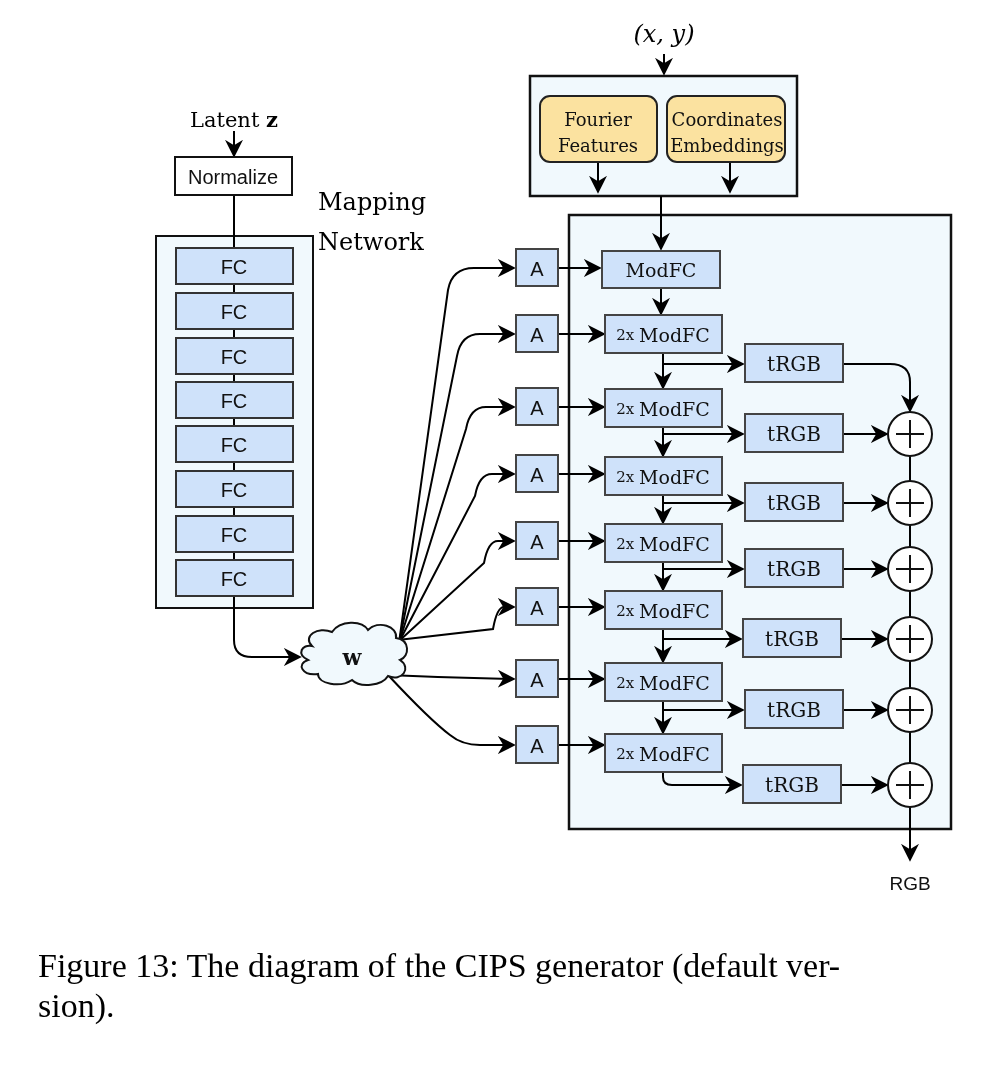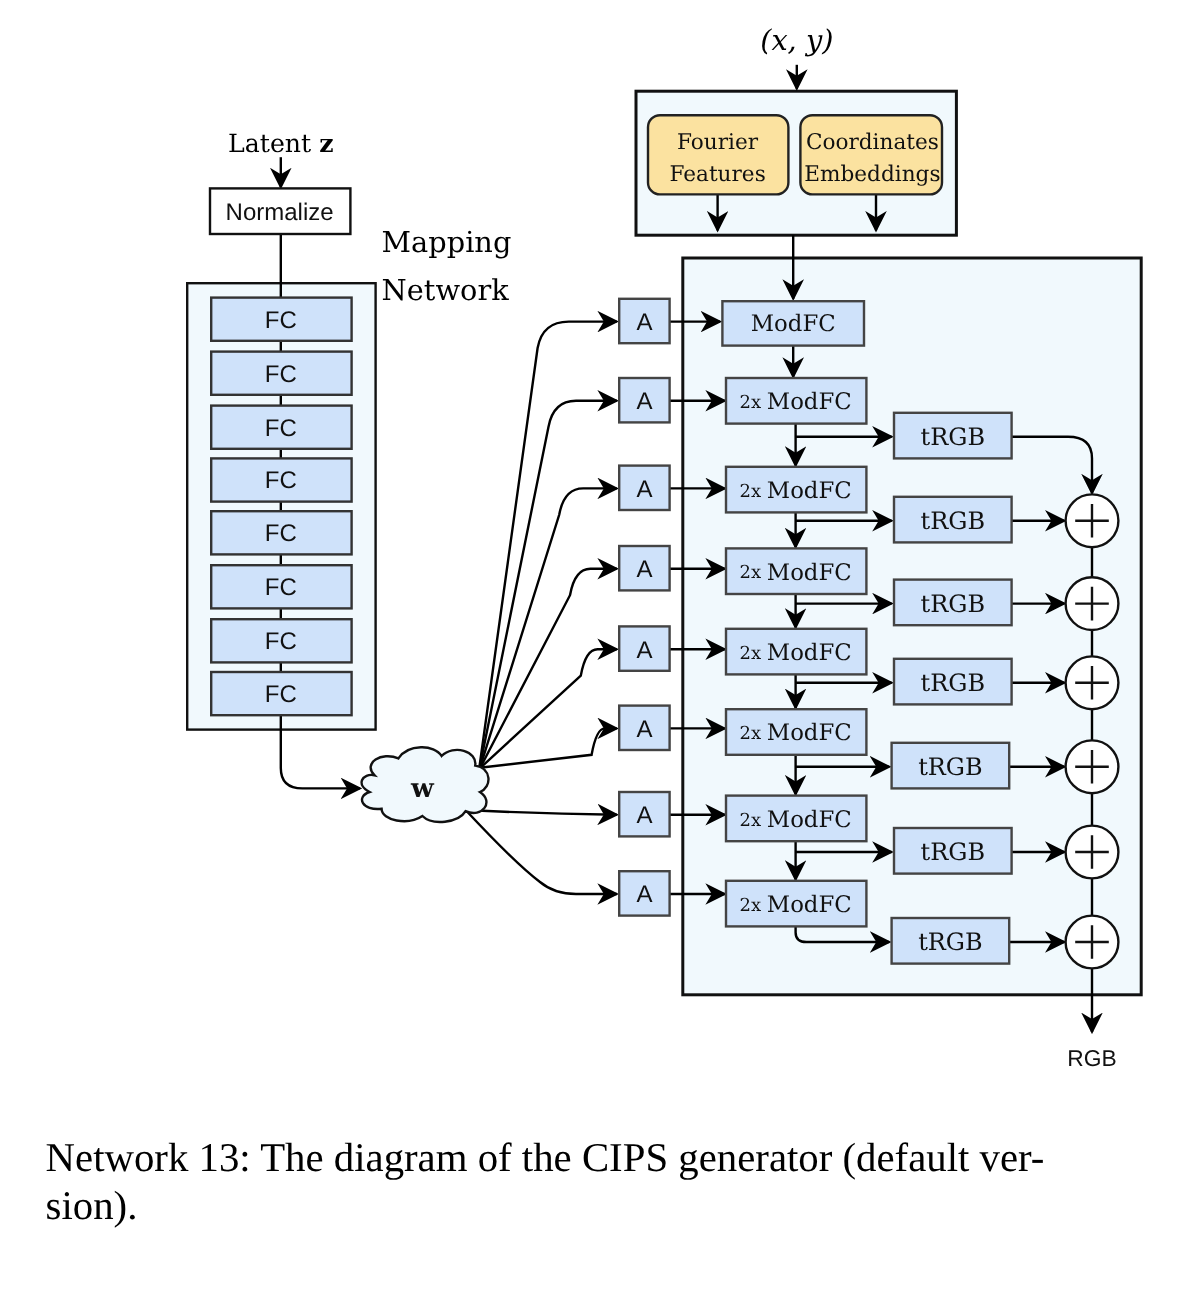--- a/index.html
+++ b/index.html
@@ -183,15 +183,15 @@
       <text x="663" y="754" font-size="19" text-anchor="middle" dominant-baseline="central" class="serif" fill="#111"><tspan font-size="15">2x </tspan><tspan>ModFC</tspan></text>
       <rect x="743" y="765" width="98" height="38" rx="0" ry="0" fill="#cfe2fa" stroke="#444" stroke-width="2"></rect>
       <text x="792" y="785" font-size="20" text-anchor="middle" dominant-baseline="central" class="serif" fill="#111">tRGB</text>
       <circle cx="910" cy="785" r="22" fill="#fff" stroke="#111" stroke-width="2"></circle>
       <path d="M896,785 L924,785 M910,771 L910,799" stroke="#111" stroke-width="2" fill="none"></path>
       <text x="910" y="883" font-size="19" text-anchor="middle" dominant-baseline="central" class="sans" fill="#111">RGB</text>
     </g>
 </svg>
 
 <div class="caption">
-  <span class="l1">Network 13: The diagram of the CIPS generator (default ver-</span>
+  <span class="l1">Figure 13: The diagram of the CIPS generator (default ver-</span>
   <span class="l2">sion).</span>
 </div>
 
 </body></html>

